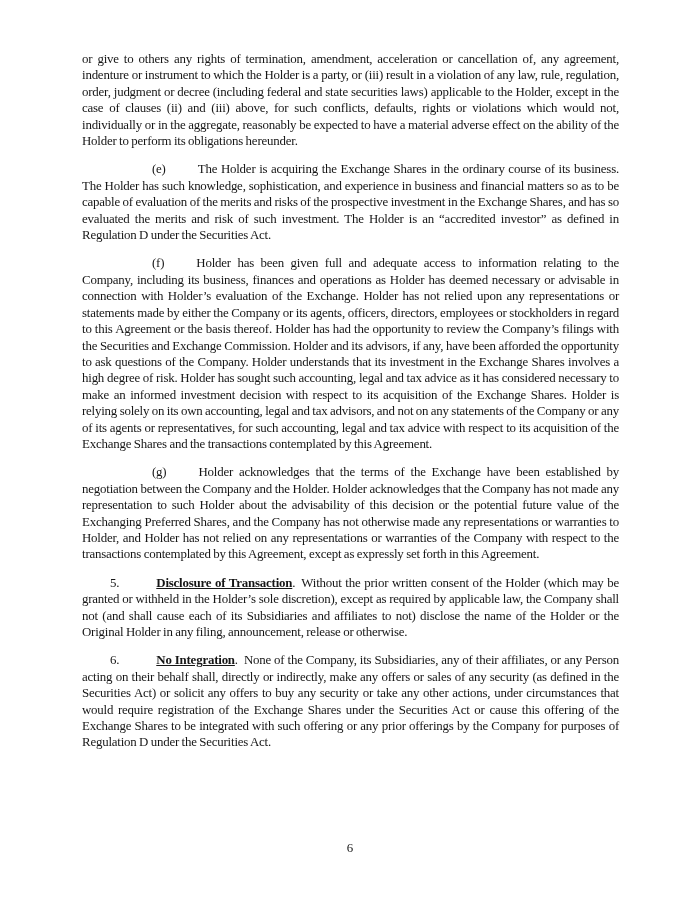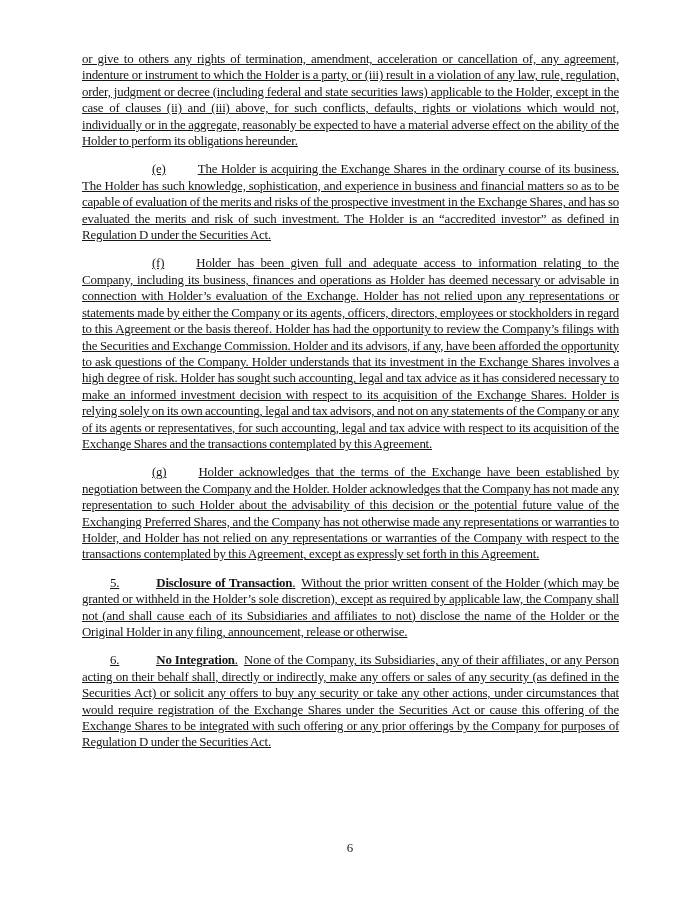--- a/index.html
+++ b/index.html
@@ -22,21 +22,20 @@
     top: 51px;
     width: 537px;
   }
   p.para {
     margin: 0 0 12px 0;
     font-size: 12.9px;
     line-height: 16.4px;
     text-align: justify;
     letter-spacing: -0.2px;
     word-spacing: -0.5px;
-    text-decoration: underline;
   }
   p.lettered { text-indent: 70px; }
   p.numbered { text-indent: 28px; }
   .gap-letter {
     display: inline-block;
     width: 32px;
     height: 1px;
   }
   .gap-number {
     display: inline-block;

